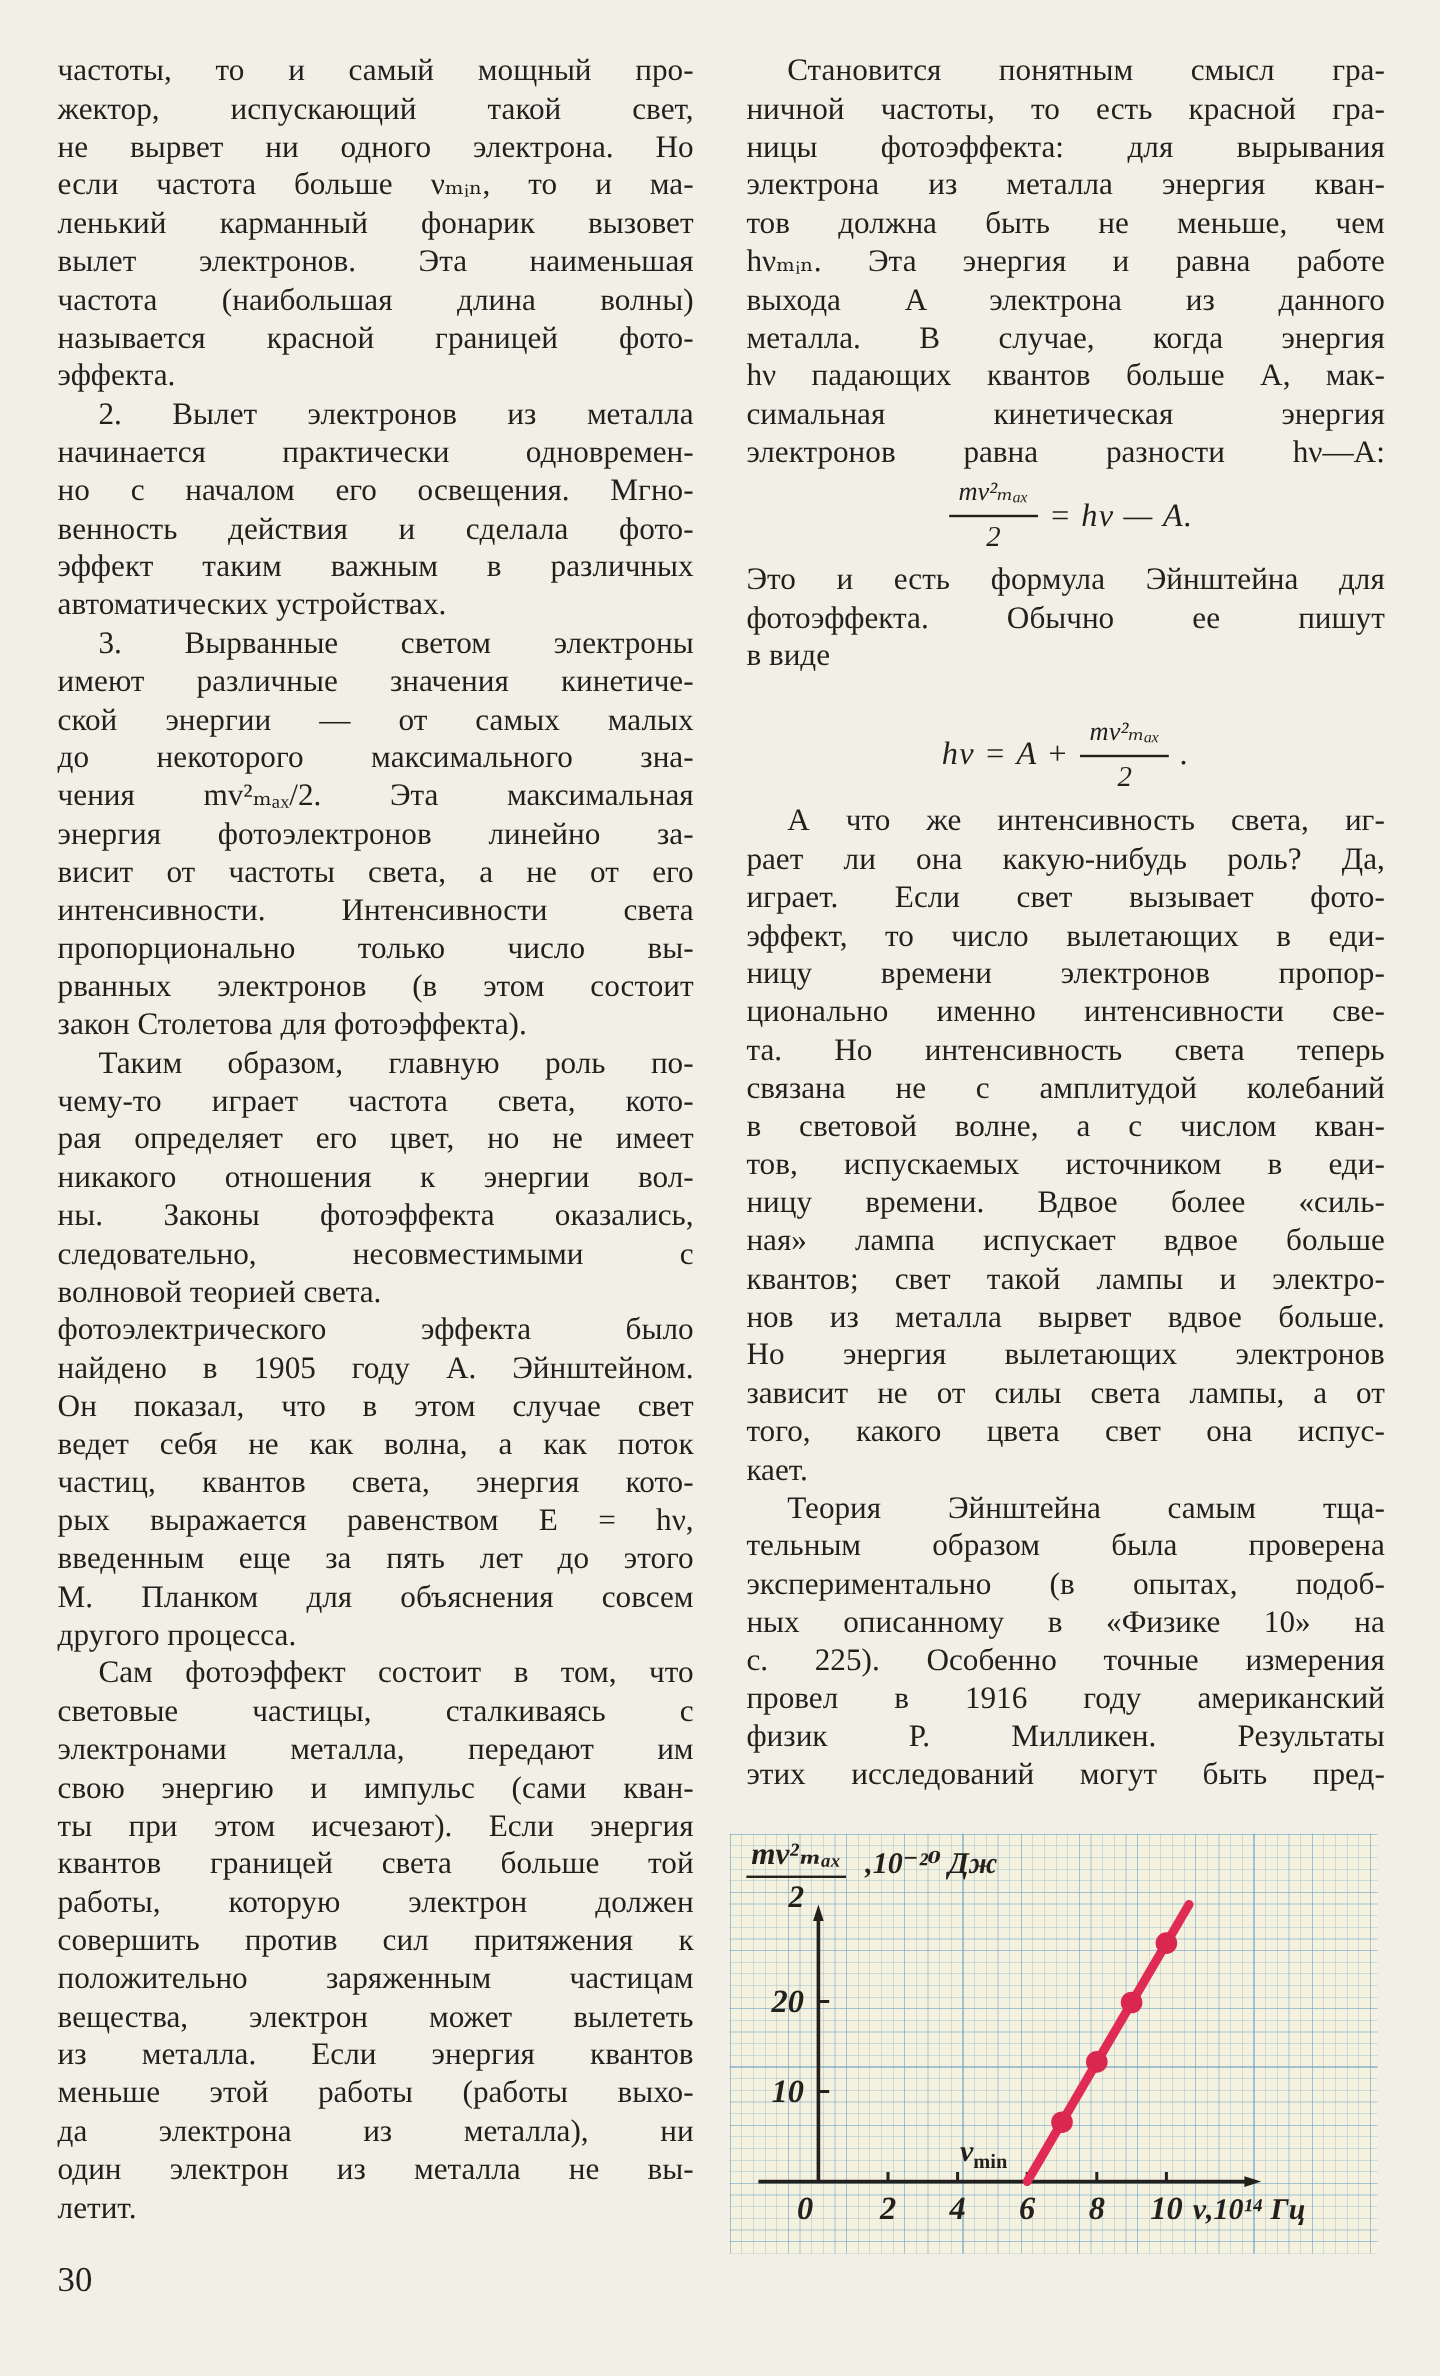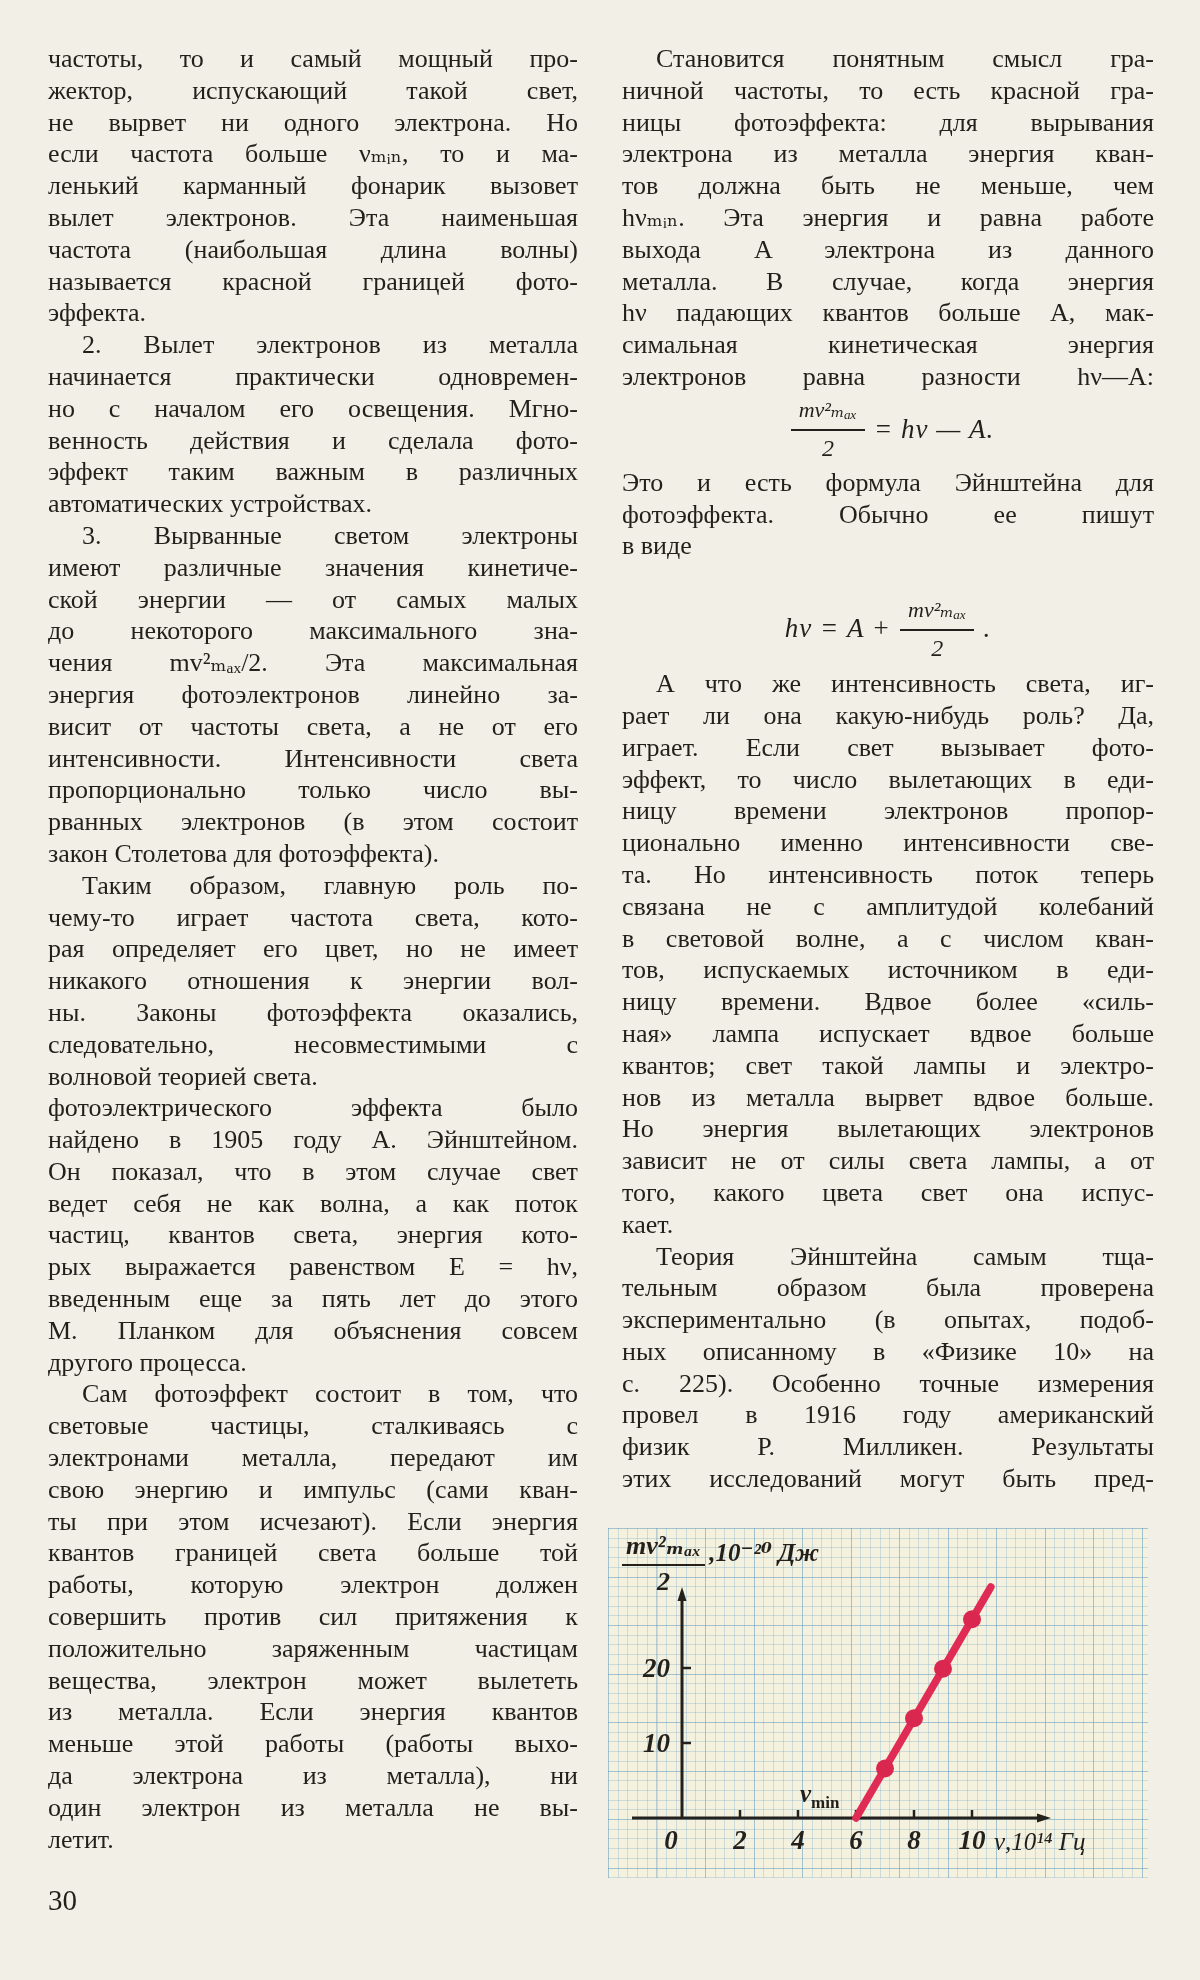--- a/index.html
+++ b/index.html
@@ -27,22 +27,22 @@
       repeating-linear-gradient(to right, rgba(75,140,185,0.35) 0 1px, transparent 1px 48.5px),
       repeating-linear-gradient(to bottom, rgba(75,140,185,0.35) 0 1px, transparent 1px 48.5px);}
   #chart-svg{position:absolute;left:0;top:0;}
   .ax{stroke:#24201c;stroke-width:3;}
   .tk{stroke:#24201c;stroke-width:2.5;}
   .tl{font-family:"Liberation Serif","DejaVu Serif",serif;font-style:italic;font-weight:700;font-size:27px;fill:#24201c;}
   .ylab{position:absolute;left:14px;top:2px;font-style:italic;font-weight:700;white-space:nowrap;}
   .fr2{display:inline-block;text-align:center;vertical-align:middle;}
   .fr2 .n{display:block;font-size:26px;border-bottom:2.5px solid #24201c;padding:0 4px 3px;}
   .fr2 .d{display:block;font-size:26px;padding-top:1px;}
-  .units{font-size:25px;margin-left:4px;position:relative;top:-6px;}
-  .xlab{position:absolute;left:386px;top:300px;font-style:italic;font-weight:400;font-size:25px;white-space:nowrap;}
+  .units{font-size:25px;margin-left:16px;position:relative;top:-6px;}
+  .xlab{position:absolute;left:386px;top:300px;font-style:italic;font-weight:700;font-size:25px;white-space:nowrap;}
   .numin{position:absolute;left:192px;top:252px;font-style:italic;font-weight:700;font-size:25px;}
   .numin sub{font-size:17px;font-style:normal;font-weight:700;}
 </style>
 </head>
 <body>
 
 <div class="page">
 
   <div class="col" id="left-col">
       <div class="line">частоты, то и самый мощный про-</div>
@@ -138,21 +138,21 @@
       </span>
       <span class="frhs">.</span>
     </div>
     <div>
         <div class="line ind">А что же интенсивность света, иг-</div>
         <div class="line">рает ли она какую-нибудь роль? Да,</div>
         <div class="line">играет. Если свет вызывает фото-</div>
         <div class="line">эффект, то число вылетающих в еди-</div>
         <div class="line">ницу времени электронов пропор-</div>
         <div class="line">ционально именно интенсивности све-</div>
-        <div class="line">та. Но интенсивность поток теперь</div>
+        <div class="line">та. Но интенсивность света теперь</div>
         <div class="line">связана не с амплитудой колебаний</div>
         <div class="line">в световой волне, а с числом кван-</div>
         <div class="line">тов, испускаемых источником в еди-</div>
         <div class="line">ницу времени. Вдвое более «силь-</div>
         <div class="line">ная» лампа испускает вдвое больше</div>
         <div class="line">квантов; свет такой лампы и электро-</div>
         <div class="line">нов из металла вырвет вдвое больше.</div>
         <div class="line">Но энергия вылетающих электронов</div>
         <div class="line">зависит не от силы света лампы, а от</div>
         <div class="line">того, какого цвета свет она испус-</div>

